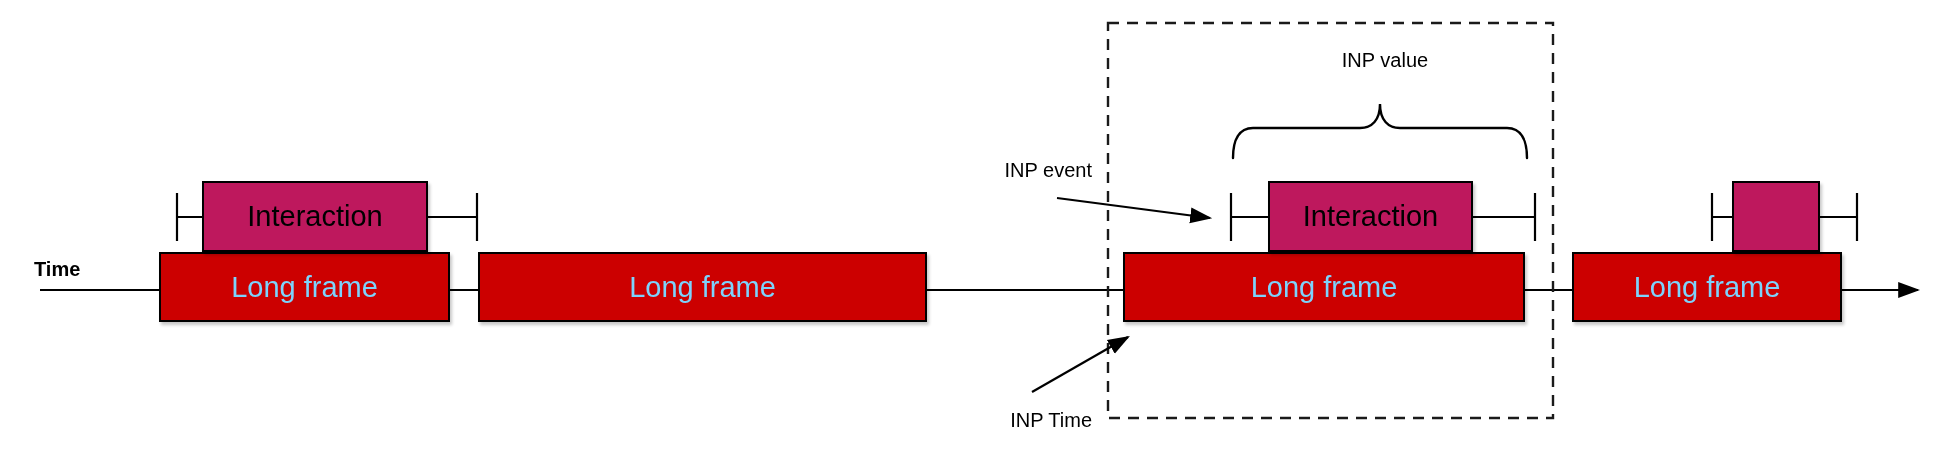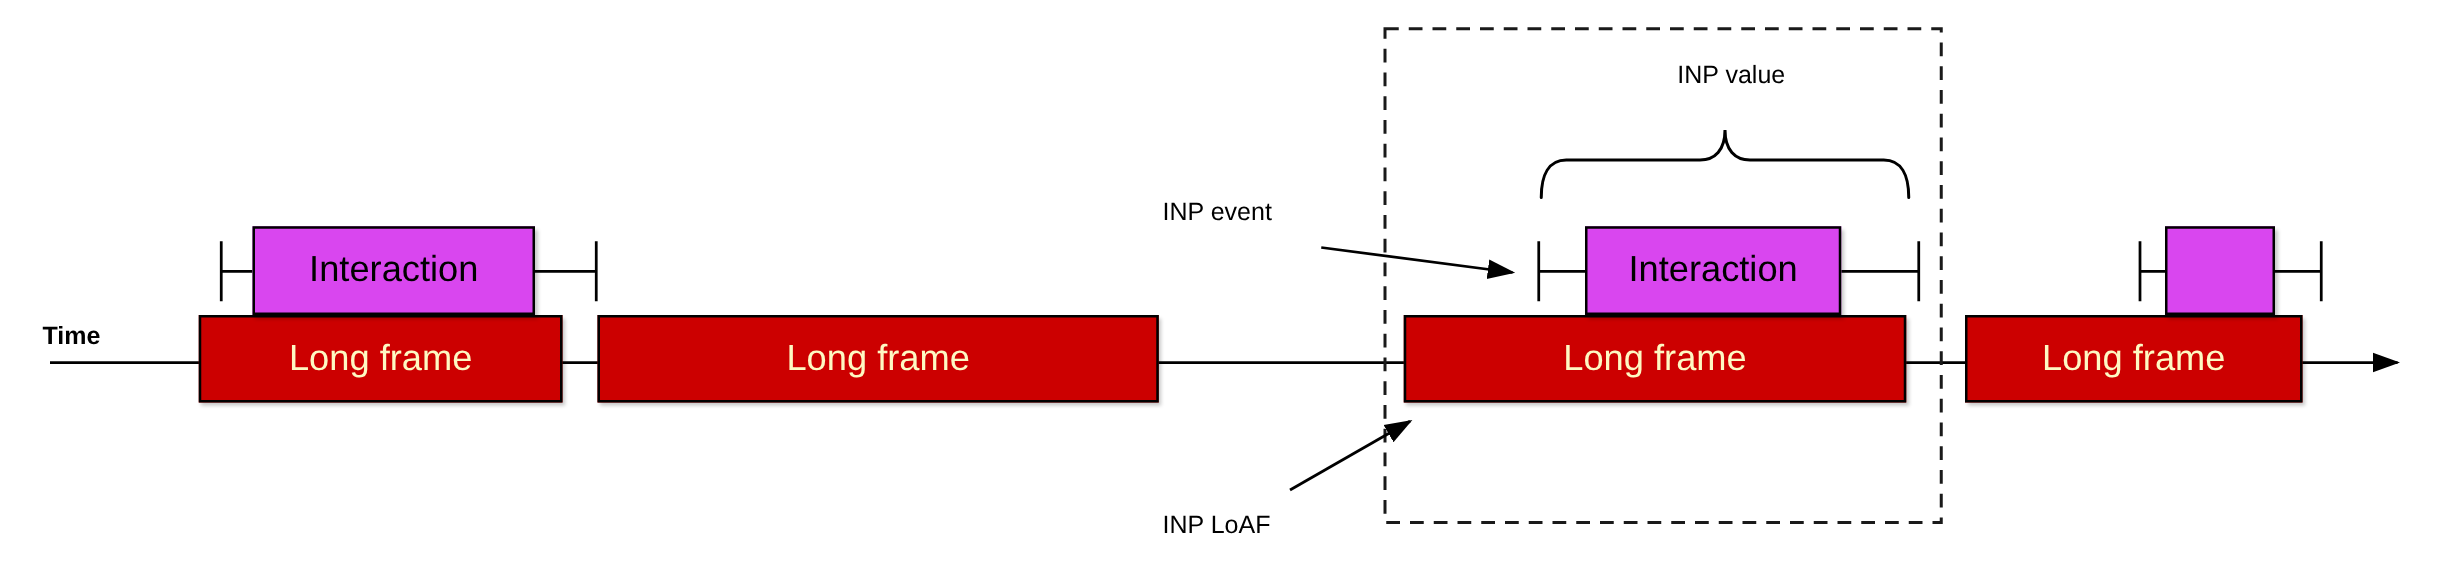--- a/index.html
+++ b/index.html
@@ -6,24 +6,24 @@
   .canvas{
     position:relative;width:1954px;height:468px;background:#ffffff;overflow:hidden;
     font-family:"Liberation Sans", sans-serif;color:#000;
   }
   .layer{position:absolute;left:0;top:0;width:1954px;height:468px;}
   .box{
     position:absolute;display:flex;align-items:center;justify-content:center;
     border:2px solid #000;box-sizing:border-box;font-size:29px;
     box-shadow:2px 3px 3px rgba(0,0,0,0.22);
   }
-  .frame{background:#CC0000;color:#fef9c3;top:252px;height:70px;}
-  .interaction{background:#d946ef;color:#000000;top:181px;height:71px;}
+  .frame{background:#CC0000;color:#7dd3fc;top:252px;height:70px;}
+  .interaction{background:#be185d;color:#000000;top:181px;height:71px;}
   .lbl{position:absolute;font-size:20px;line-height:32px;white-space:nowrap;}
-  .lbl.right{text-align:left;}
+  .lbl.right{text-align:right;}
   .lbl.center{text-align:center;}
 </style>
 </head>
 <body>
 
 <div class="canvas">
 
   <svg class="layer" width="1954" height="468" viewBox="0 0 1954 468">
     <defs>
       <marker id="arrow" viewBox="0 0 10 10" refX="9" refY="5" markerWidth="10" markerHeight="10" orient="auto-start-reverse">
@@ -67,15 +67,15 @@
   <div class="box interaction" style="left:1268px;width:205px;">
     <span>Interaction</span>
   </div>
   <div class="box interaction" style="left:1732px;width:88px;">
     <span></span>
   </div>
 
   <div class="lbl" style="left:34px;top:253px;font-weight:bold;">Time</div>
   <div class="lbl center" style="left:1285px;top:44px;width:200px;">INP value</div>
   <div class="lbl right" style="left:930px;top:154px;width:162px;">INP event</div>
-  <div class="lbl right" style="left:930px;top:404px;width:162px;">INP LoAF</div>
+  <div class="lbl right" style="left:930px;top:404px;width:162px;">INP Time</div>
 
 </div>
 
 </body></html>

